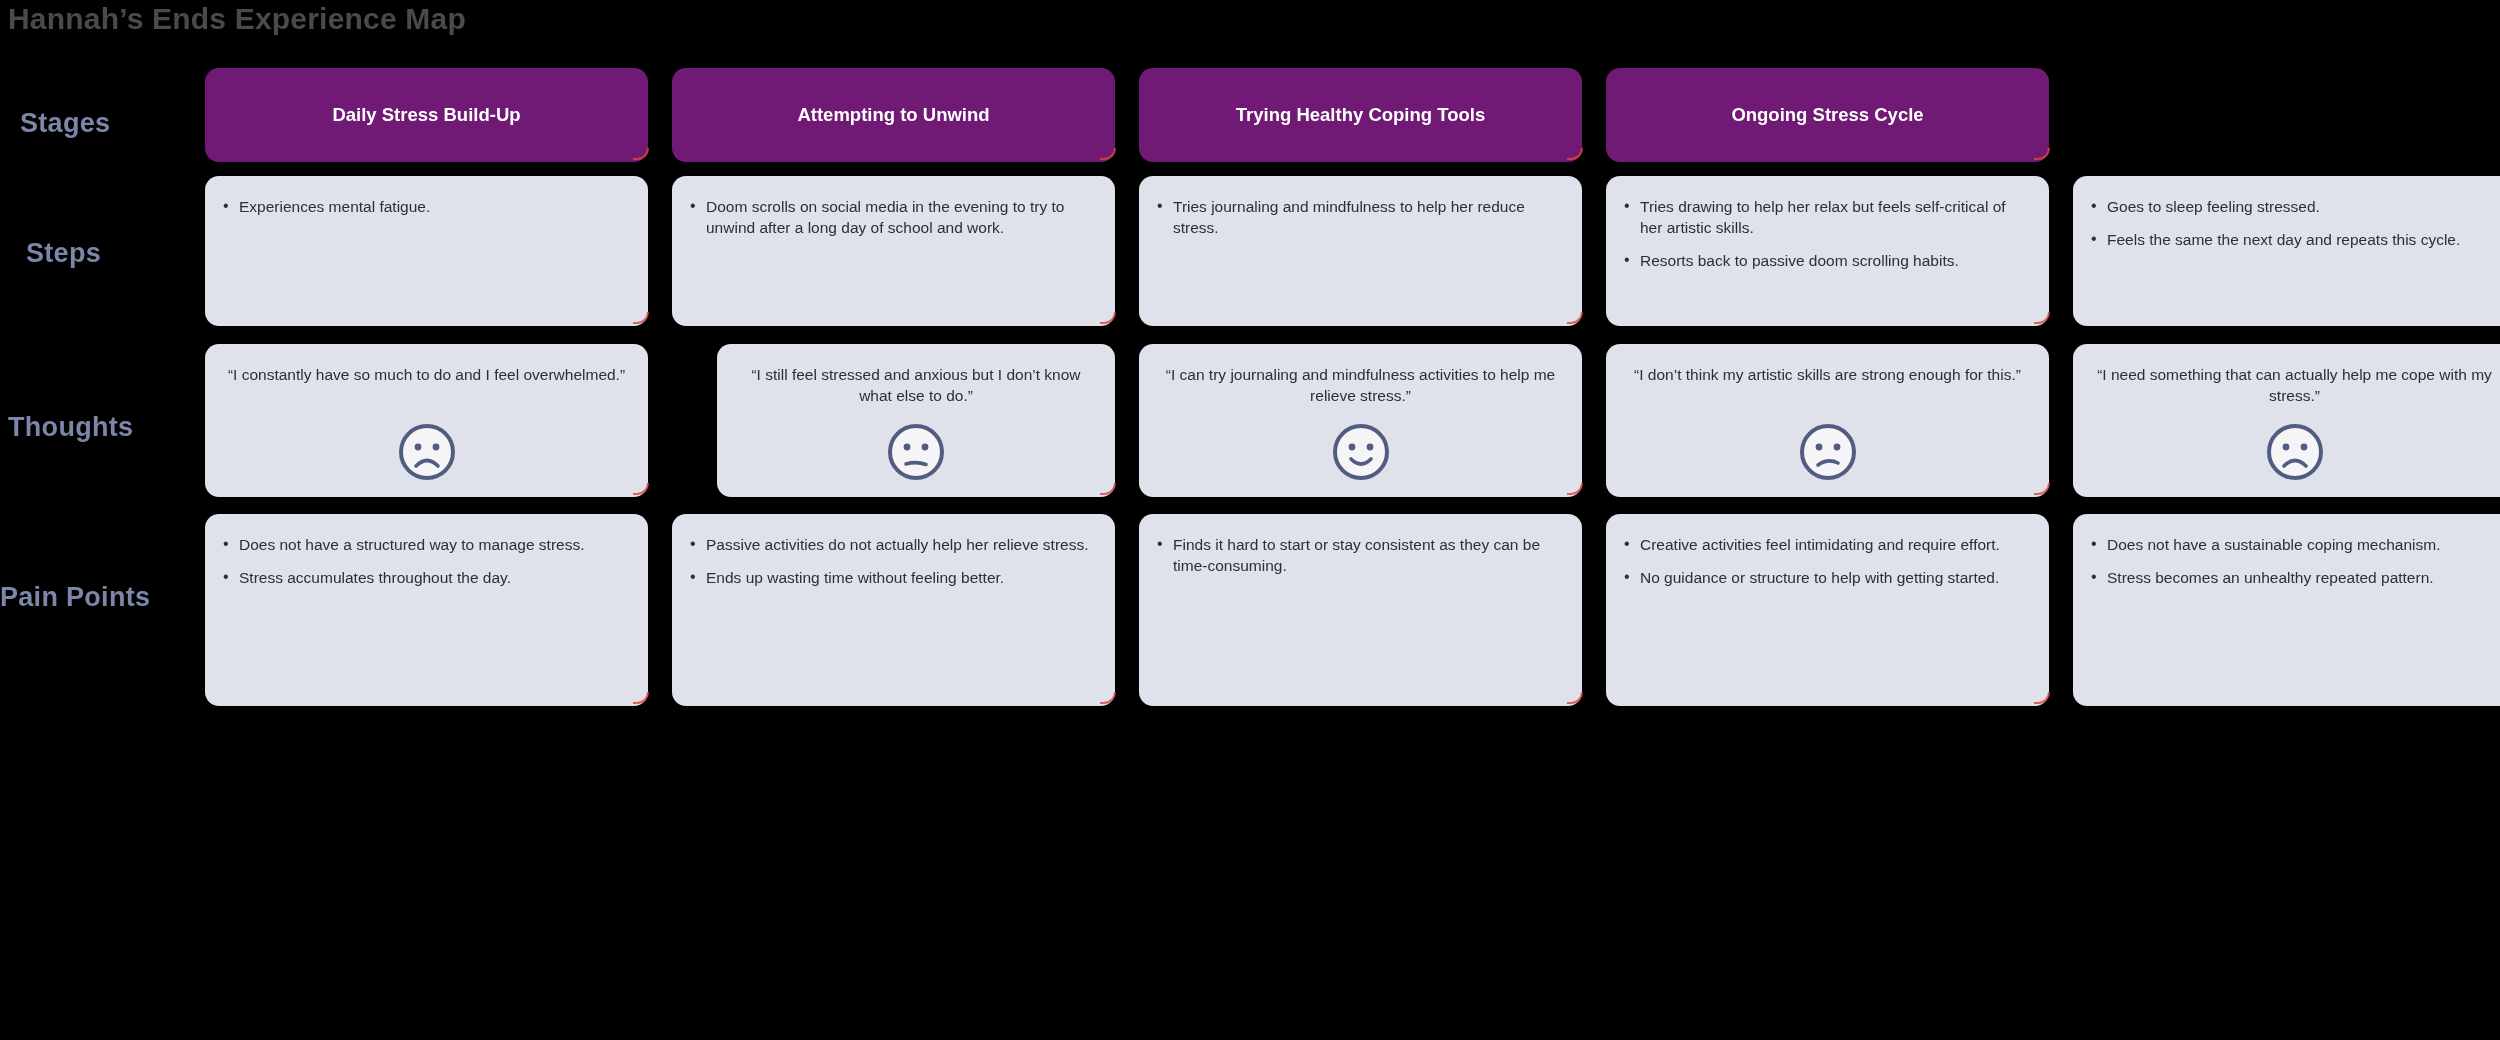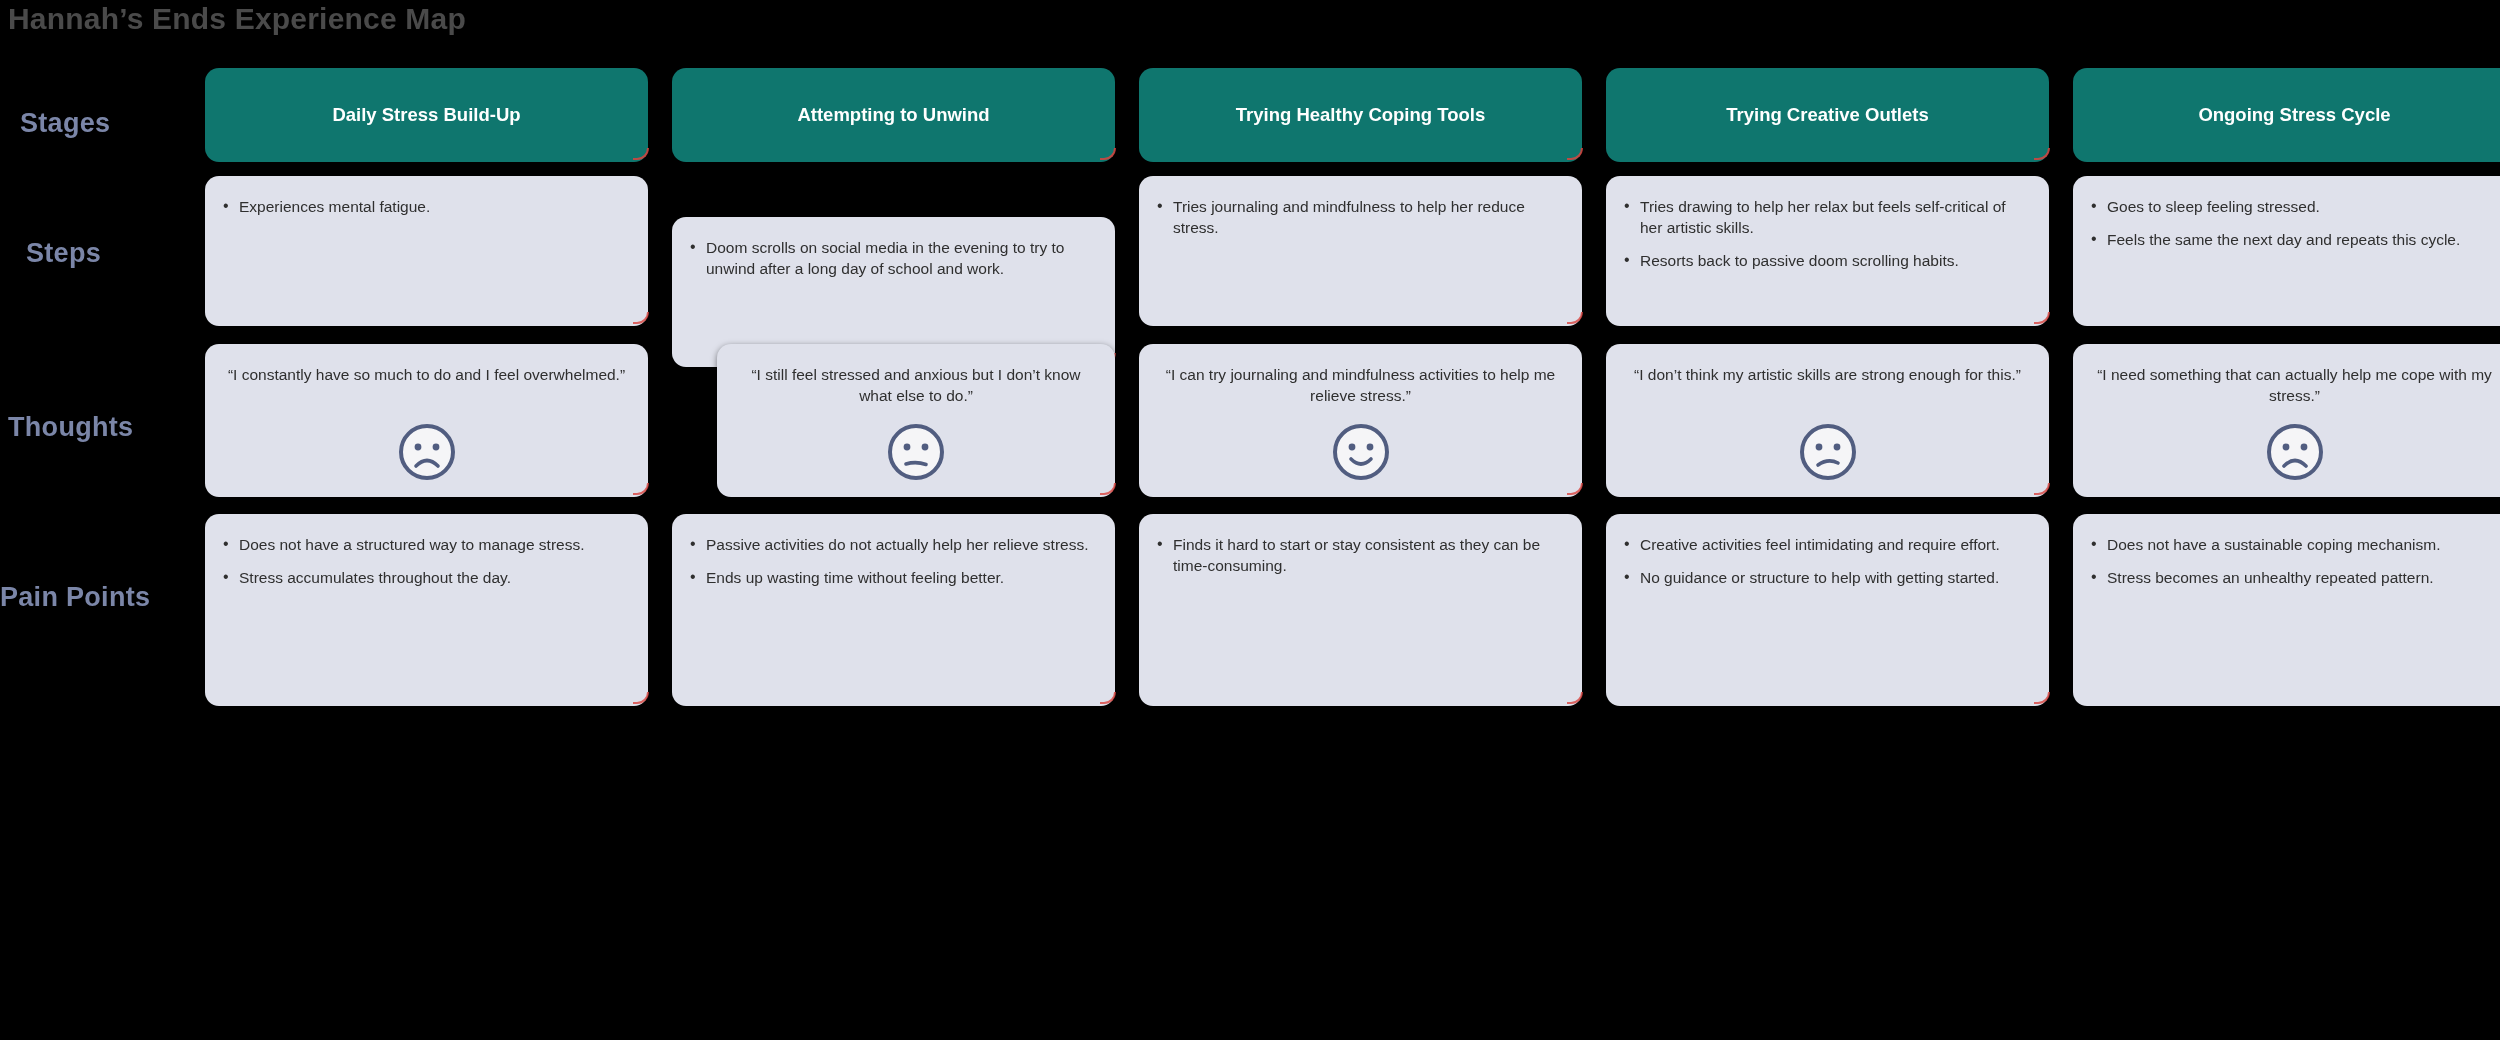--- a/index.html
+++ b/index.html
@@ -59,21 +59,21 @@
     gap: 24px;
   }
 
   .cell {
     width: 254px;
     flex: 0 0 254px;
   }
 
   
   .stage-card {
-    background: #0f766e;
+    background: #701a75;
     border-radius: 14px;
     height: 94px;
     display: flex;
     align-items: center;
     justify-content: center;
     padding: 8px 14px;
     text-align: center;
     color: #ffffff;
     font-size: 18.5px;
     font-weight: 700;
@@ -180,40 +180,37 @@
     <div class="row-cards" style="top: 10px; width: 2311px;">
       <div class="cell" style="width: 443px; flex: 0 0 443px;">
         <div class="stage-card">Daily Stress Build-Up</div>
       </div>
       <div class="cell" style="width: 443px; flex: 0 0 443px;">
         <div class="stage-card">Attempting to Unwind</div>
       </div>
       <div class="cell" style="width: 443px; flex: 0 0 443px;">
         <div class="stage-card">Trying Healthy Coping Tools</div>
       </div>
-      <div class="cell" style="width: 443px; flex: 0 0 443px;">
-        <div class="stage-card">Trying Creative Outlets</div>
-      </div>
       <div class="cell last" style="width: 443px; flex: 0 0 443px;">
         <div class="stage-card">Ongoing Stress Cycle</div>
       </div>
     </div>
   </div>
 
   <div class="map-row" style="height:168px;">
     <div class="row-label" style="left:26px; top:62px;text-align:center;">Steps</div>
     <div class="row-cards" style="top: 0px; width: 2311px;">
       <div class="cell" style="width: 443px; flex: 0 0 443px;">
         <div class="content-card steps-card">
           <ul class="bullets">
             <li>Experiences mental fatigue.</li>
           </ul>
         </div>
       </div>
-      <div class="cell" style="width: 443px; flex: 0 0 443px; margin-top: 41px;">
+      <div class="cell" style="width: 443px; flex: 0 0 443px;">
         <div class="content-card steps-card">
           <ul class="bullets">
             <li>Doom scrolls on social media in the evening to try to unwind after a long day of school and work.</li>
           </ul>
         </div>
       </div>
       <div class="cell" style="width: 443px; flex: 0 0 443px;">
         <div class="content-card steps-card">
           <ul class="bullets">
             <li>Tries journaling and mindfulness to help her reduce stress.</li>

